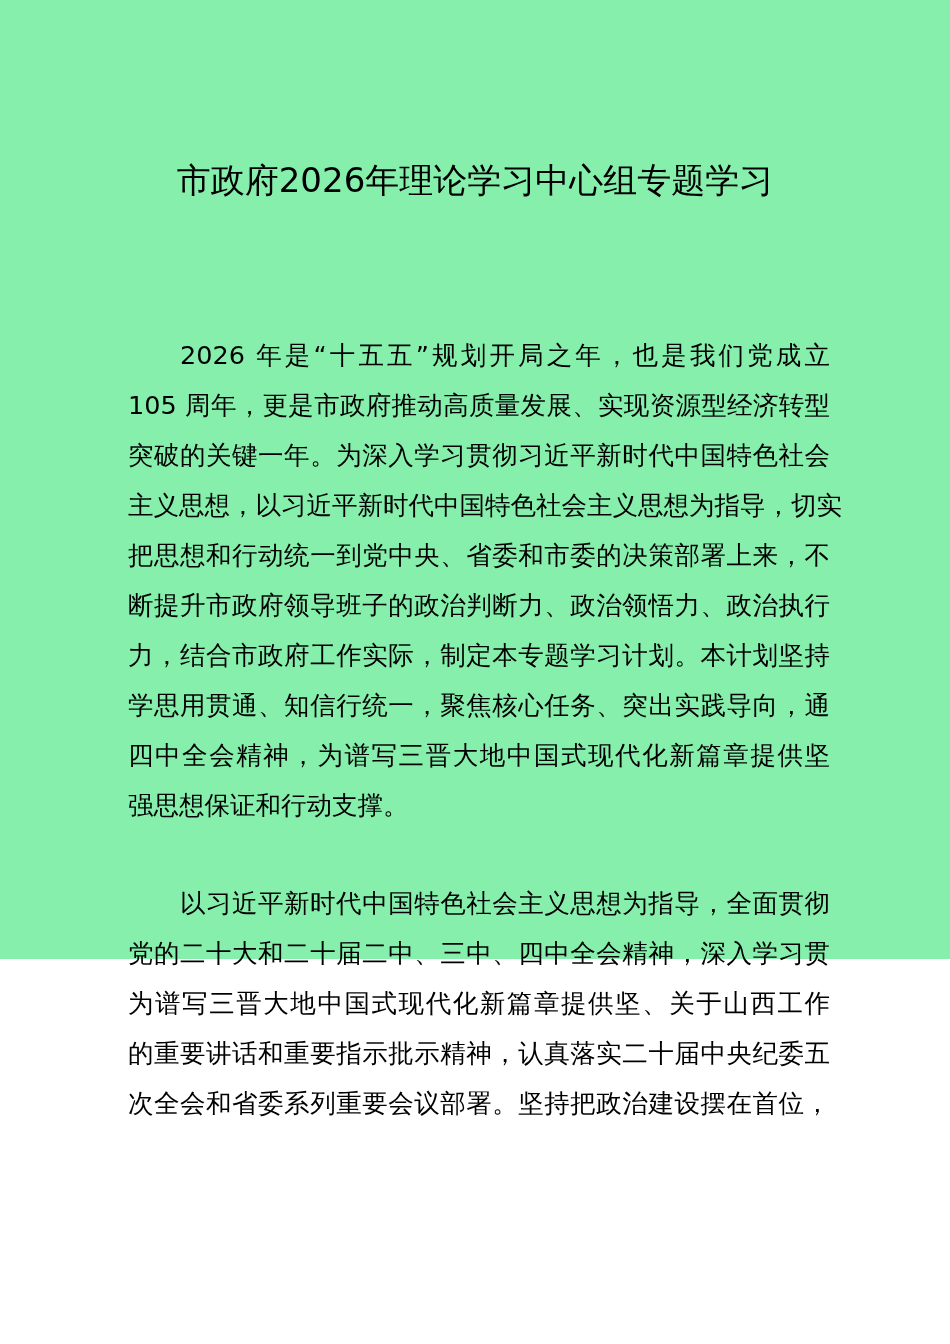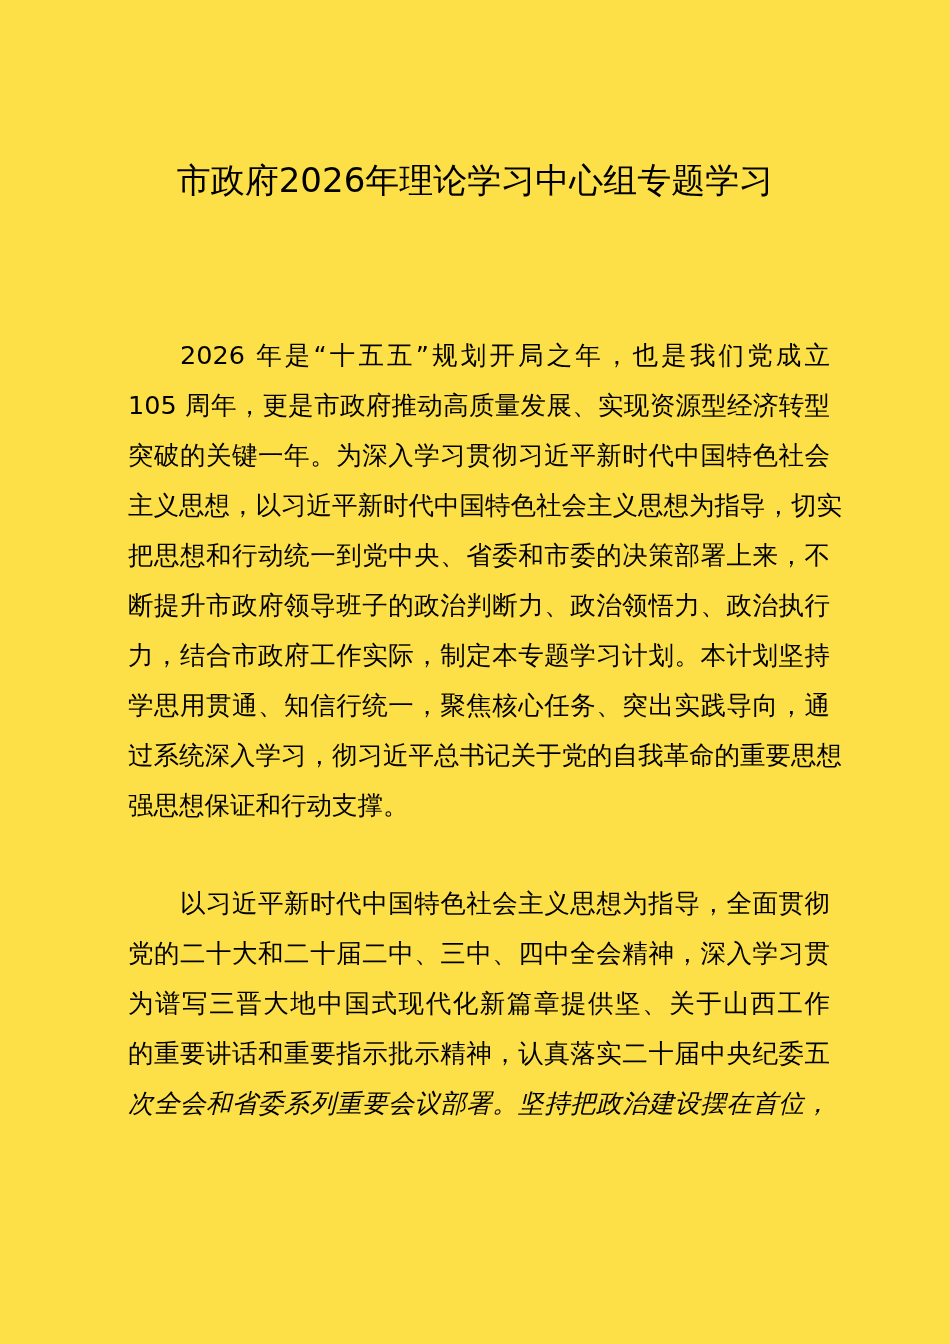--- a/index.html
+++ b/index.html
@@ -13,22 +13,22 @@
       position: relative;
       overflow: hidden;
       font-family: "DejaVu Sans", "Liberation Sans", sans-serif;
       color: #000000;
     }
     .page {
       position: absolute;
       left: 0;
       top: 0;
       width: 950px;
-      height: 1344px;
-      background: #fde047;
+      height: 959px;
+      background: #86efac;
     }
     .title {
       position: absolute;
       left: 0;
       width: 950px;
       text-align: center;
       font-size: 34px;
       line-height: 40px;
       letter-spacing: 0px;
       white-space: nowrap;
@@ -62,26 +62,26 @@
 
   <div>
     <div class="line indent" style="top:340px;">2026 年是“十五五”规划开局之年，也是我们党成立</div>
     <div class="line" style="top:390px;">105 周年，更是市政府推动高质量发展、实现资源型经济转型</div>
     <div class="line" style="top:440px;">突破的关键一年。为深入学习贯彻习近平新时代中国特色社会</div>
     <div class="line" style="top:490px;">主义思想，以习近平新时代中国特色社会主义思想为指导，切实</div>
     <div class="line" style="top:540px;">把思想和行动统一到党中央、省委和市委的决策部署上来，不</div>
     <div class="line" style="top:590px;">断提升市政府领导班子的政治判断力、政治领悟力、政治执行</div>
     <div class="line" style="top:640px;">力，结合市政府工作实际，制定本专题学习计划。本计划坚持</div>
     <div class="line" style="top:690px;">学思用贯通、知信行统一，聚焦核心任务、突出实践导向，通</div>
-    <div class="line" style="top:740px;">过系统深入学习，彻习近平总书记关于党的自我革命的重要思想</div>
+    <div class="line" style="top:740px;">四中全会精神，为谱写三晋大地中国式现代化新篇章提供坚</div>
     <div class="line last" style="top:790px;">强思想保证和行动支撑。</div>
   </div>
 
 
   <div>
     <div class="line indent" style="top:888px;">以习近平新时代中国特色社会主义思想为指导，全面贯彻</div>
     <div class="line" style="top:938px;">党的二十大和二十届二中、三中、四中全会精神，深入学习贯</div>
     <div class="line" style="top:988px;">为谱写三晋大地中国式现代化新篇章提供坚、关于山西工作</div>
     <div class="line" style="top:1038px;">的重要讲话和重要指示批示精神，认真落实二十届中央纪委五</div>
-    <div class="line" style="top:1088px;font-style:italic;">次全会和省委系列重要会议部署。坚持把政治建设摆在首位，</div>
+    <div class="line" style="top:1088px;">次全会和省委系列重要会议部署。坚持把政治建设摆在首位，</div>
   </div>
 
 </div>
 
 </body></html>

